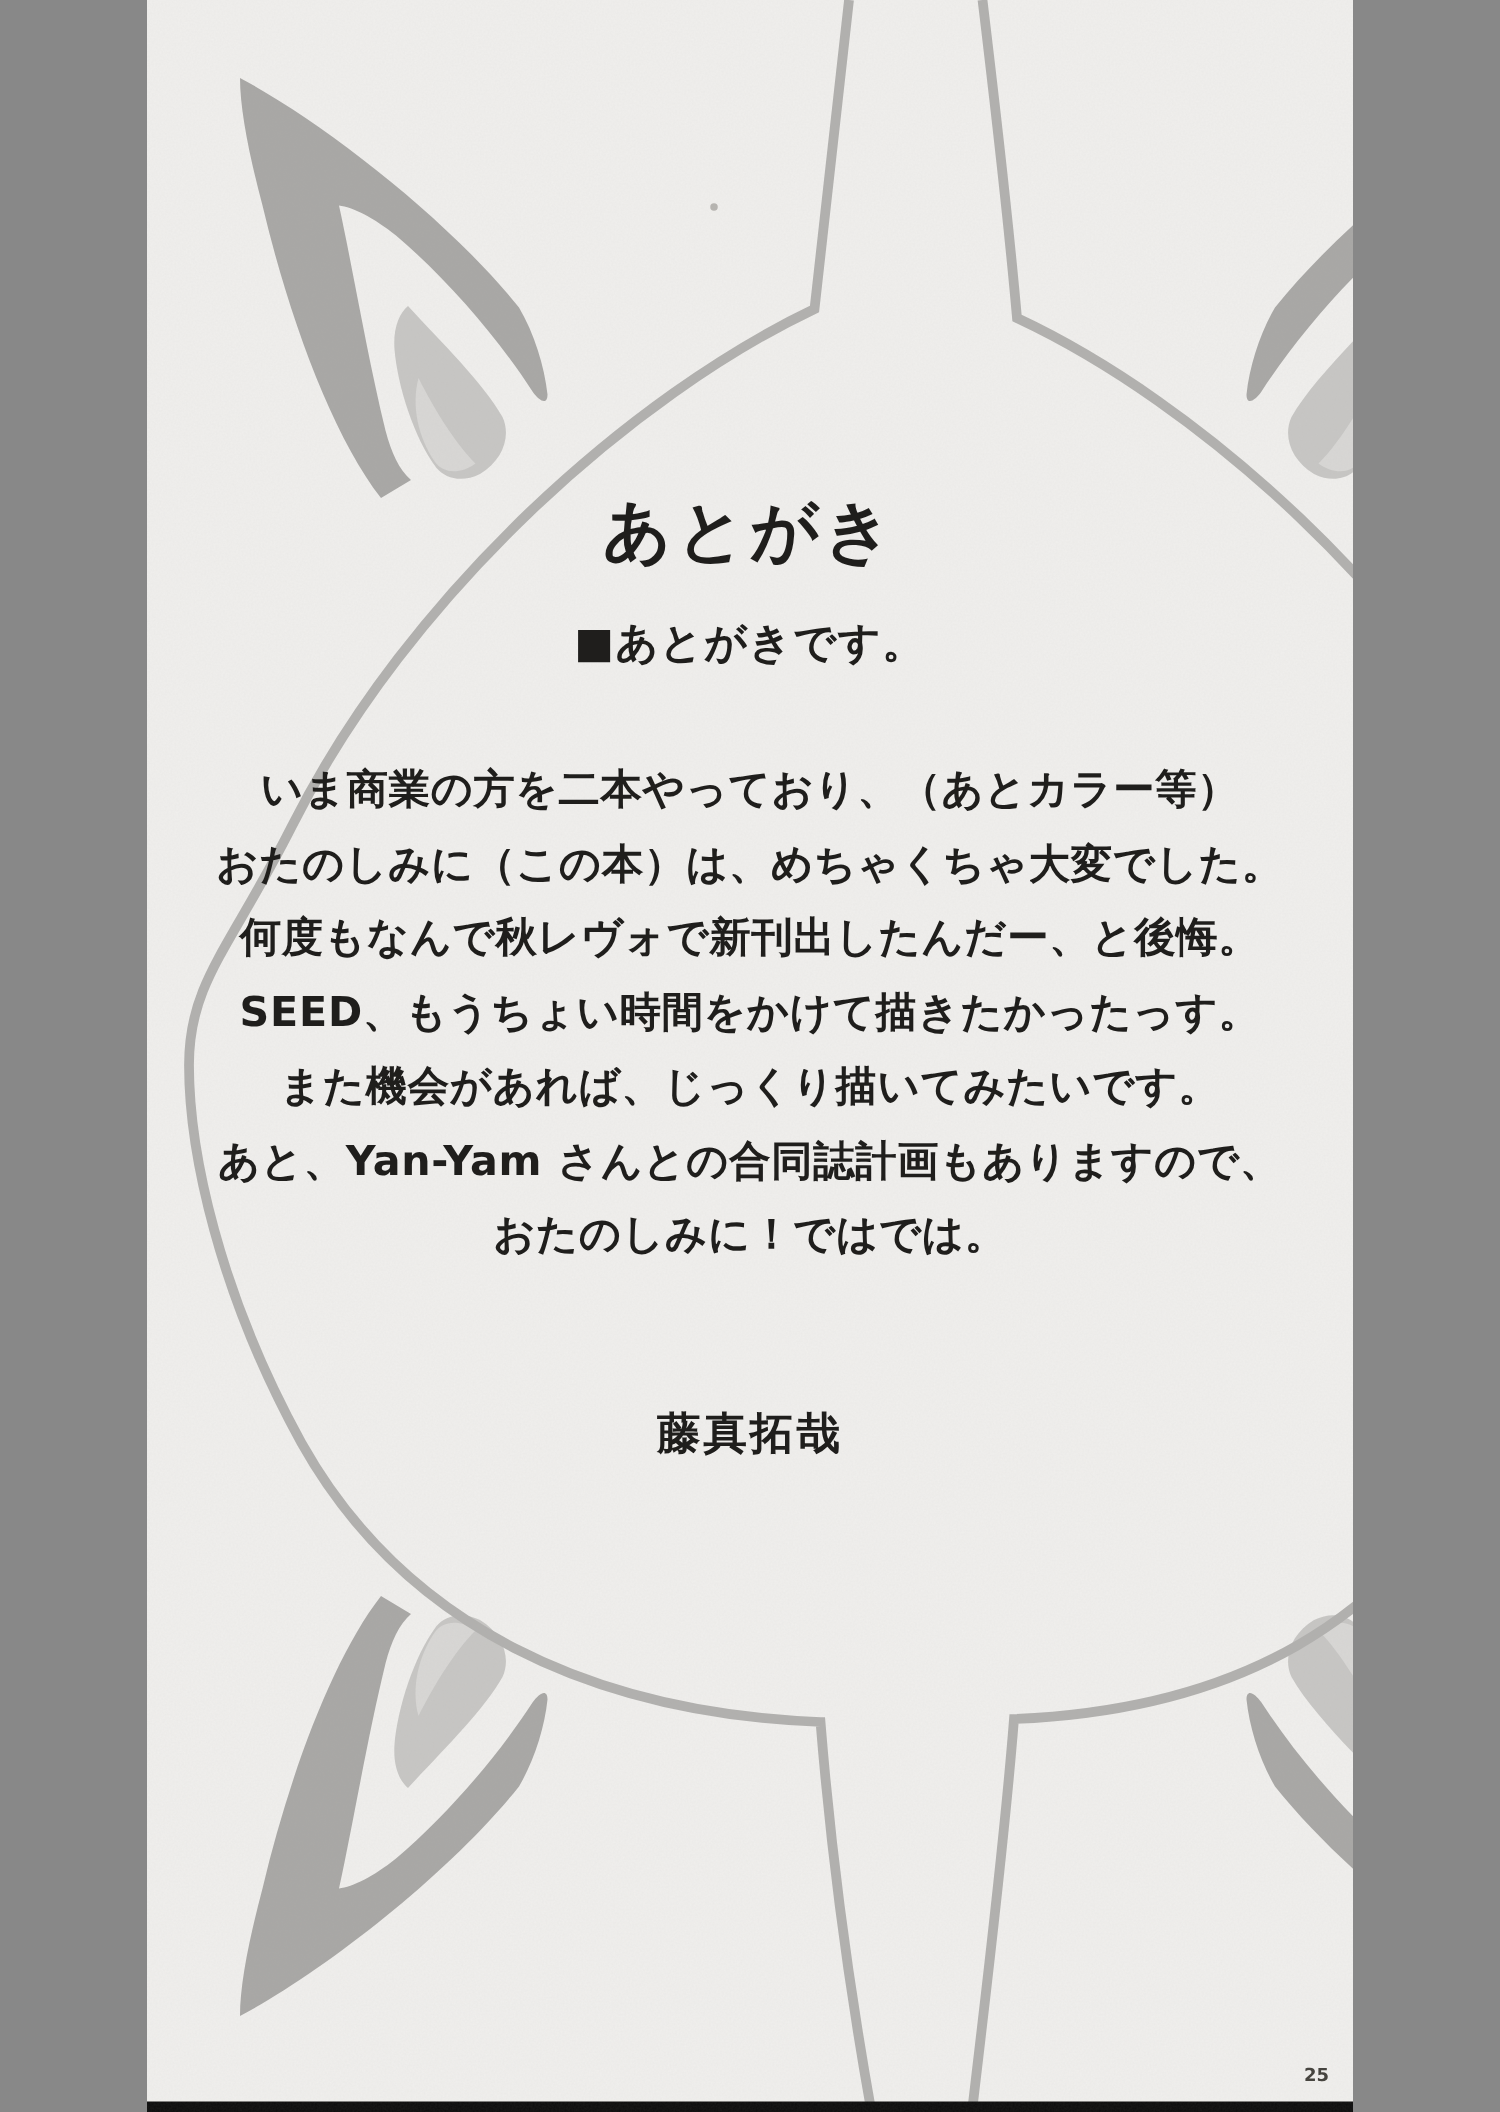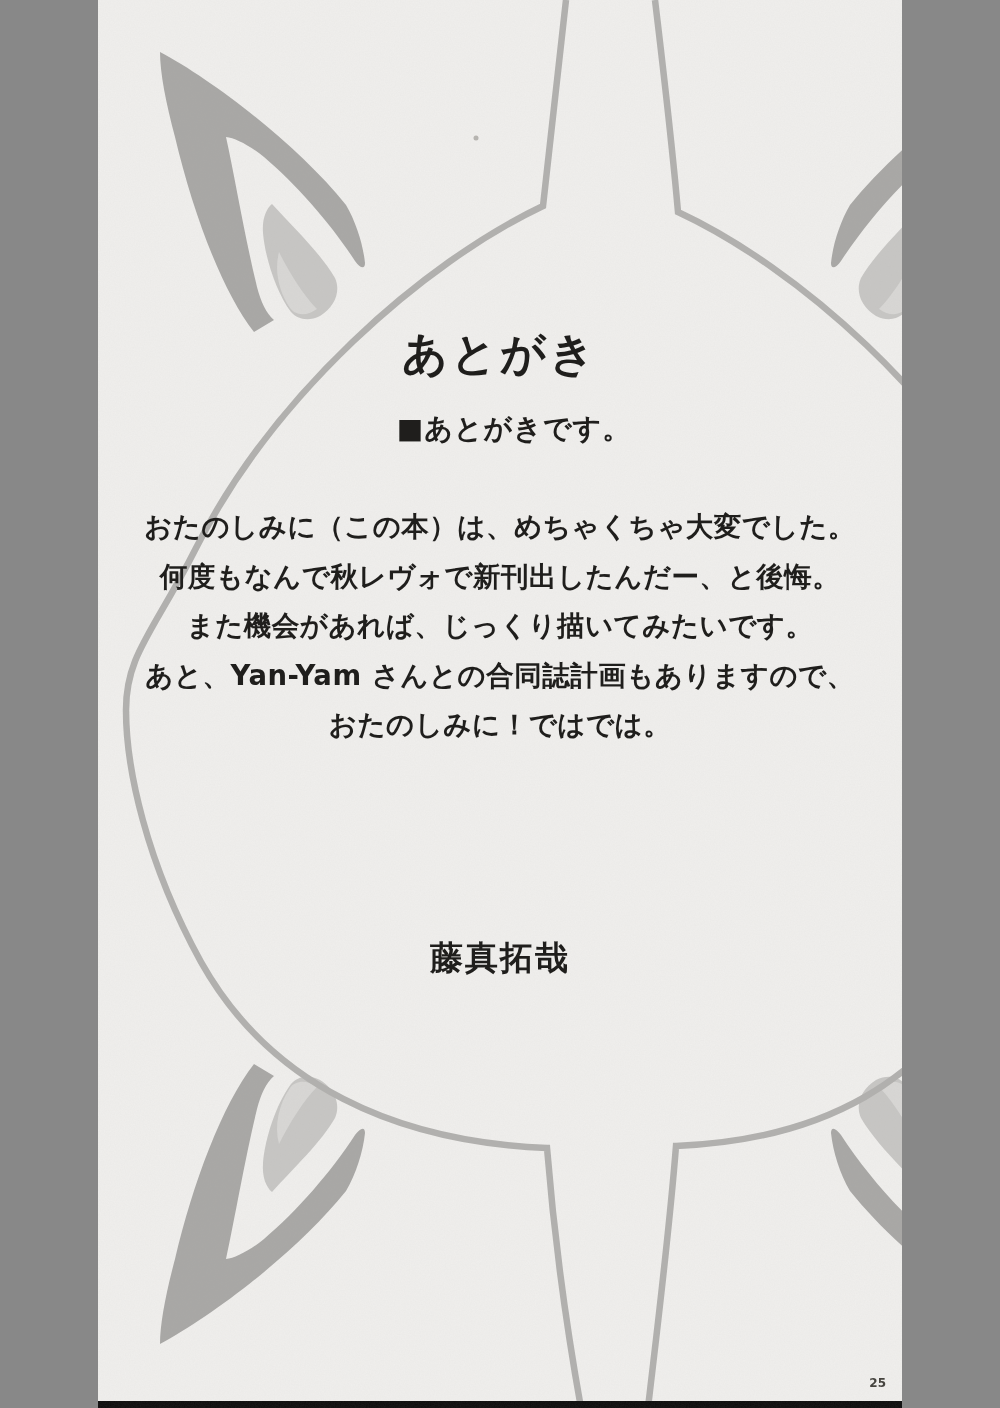--- a/index.html
+++ b/index.html
@@ -20,32 +20,32 @@
   }
   .txt {
     position: absolute;
     left: 0;
     width: 100%;
     text-align: center;
     font-weight: 700;
     white-space: nowrap;
   }
   .title    { top: 324px; font-size: 45px; letter-spacing: 3px; }
-  .subtitle { top: 410px; font-size: 28px; letter-spacing: 1px; padding-left: 14px; }
+  .subtitle { top: 410px; font-size: 28px; letter-spacing: 1px; }
   .bodyblk  { position: absolute; top: 502px; left: 0; width: 100%; }
   .bodyline {
     width: 100%;
     text-align: center;
     font-size: 27.5px;
     font-weight: 700;
     line-height: 49.5px;
     letter-spacing: 0.5px;
     white-space: nowrap;
   }
-  .signature { top: 936px; font-size: 33px; letter-spacing: 2px; }
+  .signature { top: 936px; font-size: 29px; letter-spacing: 2px; }
   .pagenum {
     position: absolute;
     top: 1376px;
     right: 16px;
     font-size: 12px;
     font-weight: 700;
     color: #46443f;
     text-align: center;
   }
 </style>
@@ -125,22 +125,24 @@
 
     <rect x="0" y="1401" width="1000" height="7" fill="#0c0c0c"></rect>
 
     <rect x="0" y="0" width="1000" height="1408" filter="url(#grain)" opacity="0.4"></rect>
   </svg>
 
   <div class="txt title">あとがき</div>
   <div class="txt subtitle">■あとがきです。</div>
 
   <div class="bodyblk">
+    <div class="bodyline">いま商業の方を二本やっており、（あとカラー等）</div>
     <div class="bodyline">おたのしみに（この本）は、めちゃくちゃ大変でした。</div>
     <div class="bodyline">何度もなんで秋レヴォで新刊出したんだー、と後悔。</div>
+    <div class="bodyline">SEED、もうちょい時間をかけて描きたかったっす。</div>
     <div class="bodyline">また機会があれば、じっくり描いてみたいです。</div>
     <div class="bodyline">あと、Yan-Yam さんとの合同誌計画もありますので、</div>
     <div class="bodyline">おたのしみに！ではでは。</div>
   </div>
 
   <div class="txt signature">藤真拓哉</div>
 
   <div class="pagenum">25</div>
 
 </div>

